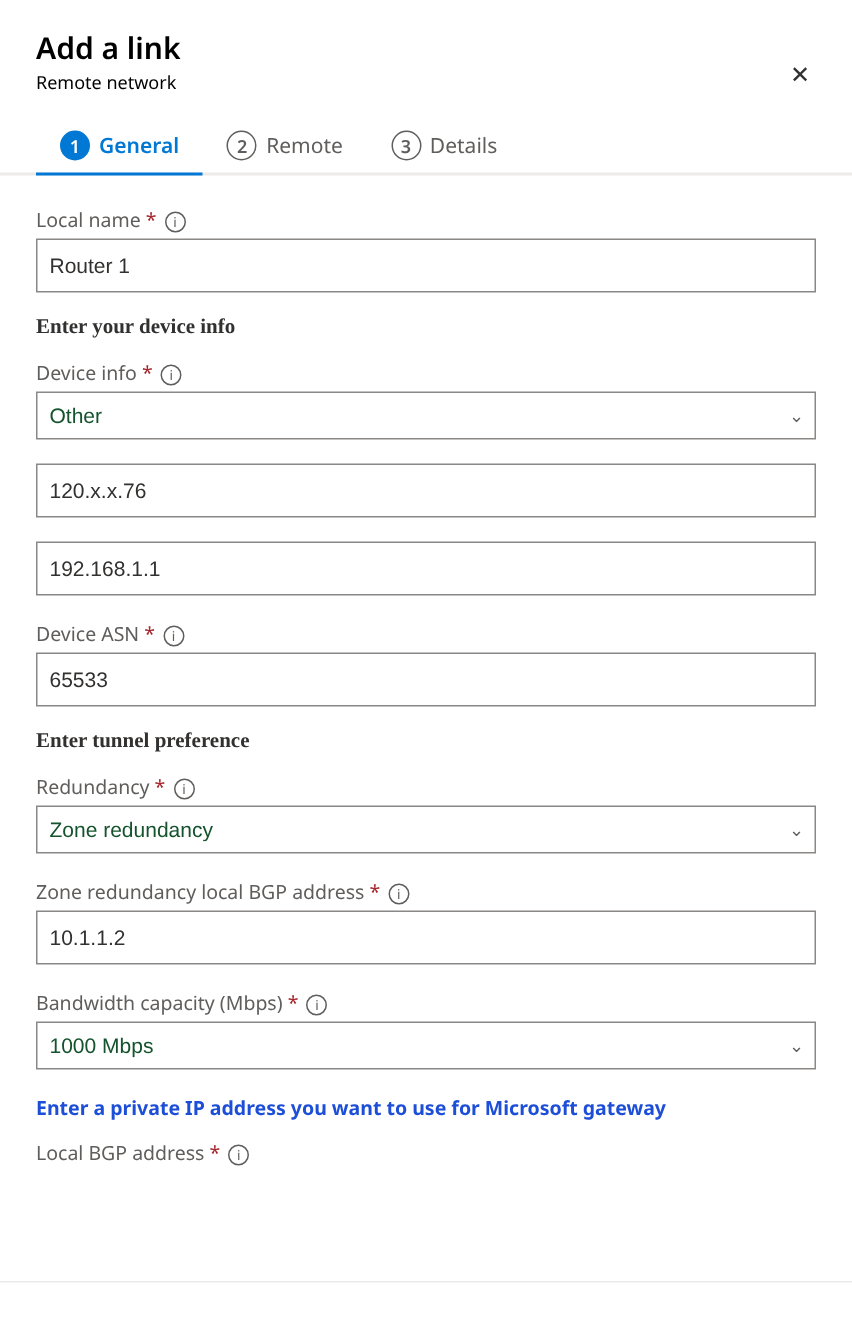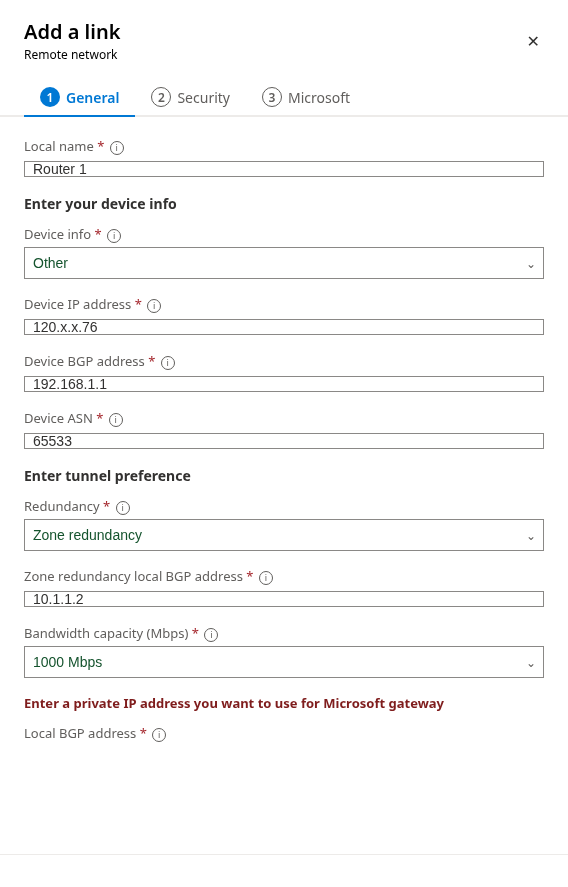--- a/index.html
+++ b/index.html
@@ -19,21 +19,21 @@
       display: flex;
       flex-direction: column;
     }
     .dialog-header {
       padding: 20px 24px 0 24px;
       border-bottom: none;
     }
     .dialog-title-row {
       display: flex;
       justify-content: space-between;
-      align-items: center;
+      align-items: flex-end;
     }
     .dialog-title {
       font-size: 20px;
       font-weight: 600;
       color: #000;
       line-height: 1.2;
     }
     .dialog-subtitle {
       font-size: 12px;
       color: #000000;
@@ -119,21 +119,21 @@
       border-radius: 50%;
       border: 1px solid #605e5c;
       font-size: 9px;
       color: #605e5c;
       cursor: pointer;
       vertical-align: middle;
       margin-left: 2px;
     }
     .form-input {
       width: 100%;
-      height: 16px;
+      height: 36px;
       border: 1px solid #8a8886;
       padding: 4px 8px;
       font-size: 14px;
       color: #323130;
       outline: none;
       background: #fff;
     }
     .form-select-wrapper {
       position: relative;
       width: 100%;
@@ -158,25 +158,26 @@
       pointer-events: none;
       color: #605e5c;
       font-size: 12px;
     }
     .section-heading {
       font-size: 14px;
       font-weight: 700;
       color: #323130;
       margin-bottom: 12px;
       margin-top: 0;
+      font-family: Liberation Serif, serif;
     }
     .gateway-description {
       font-size: 13px;
       font-weight: 700;
-      color: #7f1d1d;
+      color: #1d4ed8;
       margin-bottom: 12px;
       margin-top: 4px;
     }
     .dialog-footer {
       display: flex;
       align-items: center;
       gap: 8px;
       padding: 16px 24px;
       border-top: 1px solid #edebe9;
       background: #fff;
@@ -196,25 +197,25 @@
     </div>
   </div>
 
   <div class="tabs">
     <div class="tab active">
       <span class="tab-number">1</span>
       <span>General</span>
     </div>
     <div class="tab">
       <span class="tab-number">2</span>
-      <span>Security</span>
+      <span>Remote</span>
     </div>
     <div class="tab">
       <span class="tab-number">3</span>
-      <span>Microsoft</span>
+      <span>Details</span>
     </div>
   </div>
 
   <div class="dialog-body">
 
     <div class="form-group">
       <label class="form-label">
         <span>Local name</span>
         <span class="required"> *</span>
         <span class="info-icon">i</span>
@@ -235,34 +236,24 @@
           <option>Other</option>
           <option>Cisco</option>
           <option>Palo Alto</option>
           <option>Fortinet</option>
         </select>
         <span class="select-chevron">⌄</span>
       </div>
     </div>
 
     <div class="form-group">
-      <label class="form-label">
-        <span>Device IP address</span>
-        <span class="required"> *</span>
-        <span class="info-icon">i</span>
-      </label>
       <input class="form-input" type="text" value="120.x.x.76" style="">
     </div>
 
     <div class="form-group">
-      <label class="form-label">
-        <span>Device BGP address</span>
-        <span class="required"> *</span>
-        <span class="info-icon">i</span>
-      </label>
       <input class="form-input" type="text" value="192.168.1.1" style="">
     </div>
 
     <div class="form-group">
       <label class="form-label">
         <span>Device ASN</span>
         <span class="required"> *</span>
         <span class="info-icon">i</span>
       </label>
       <input class="form-input" type="text" value="65533" style="">

